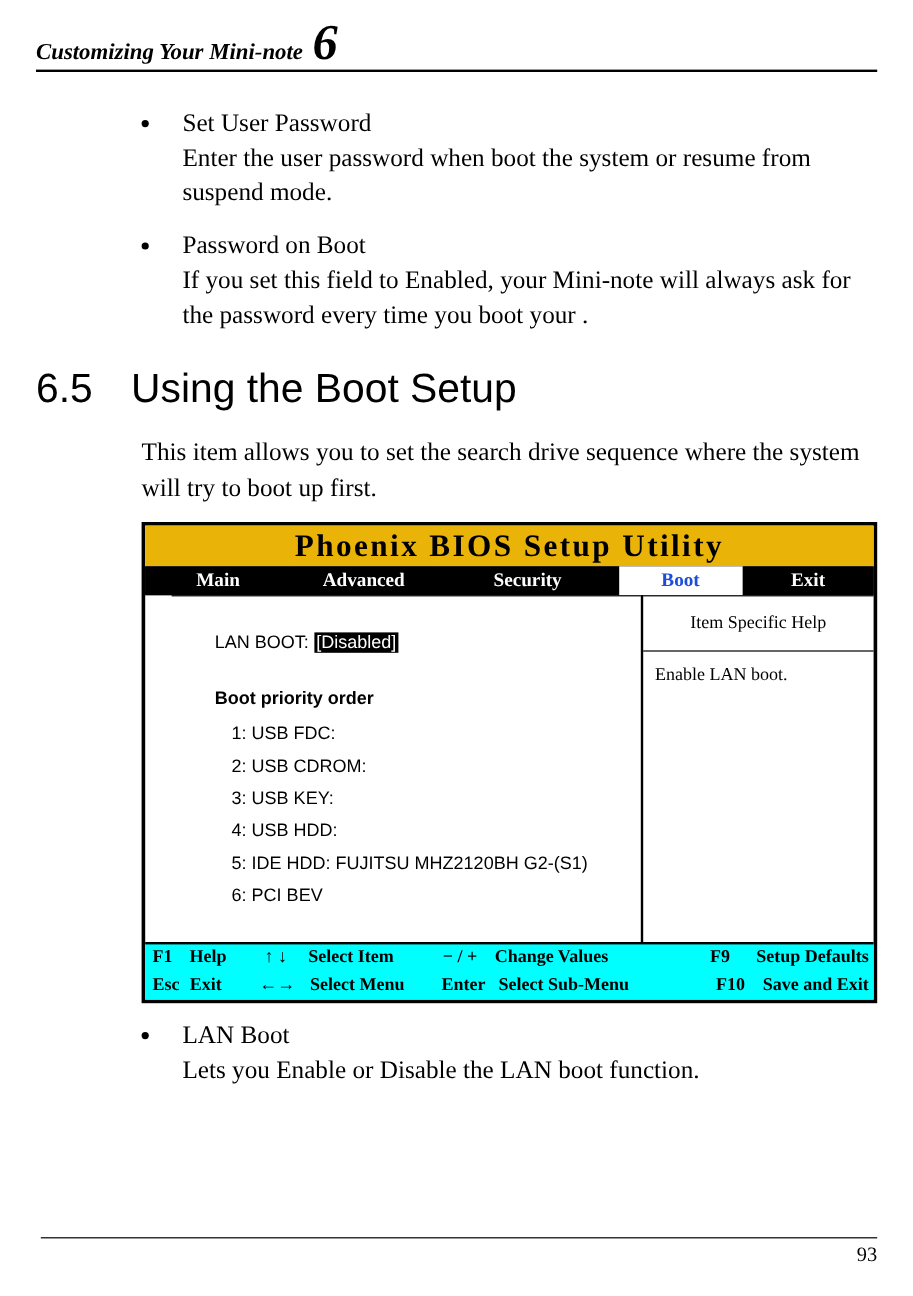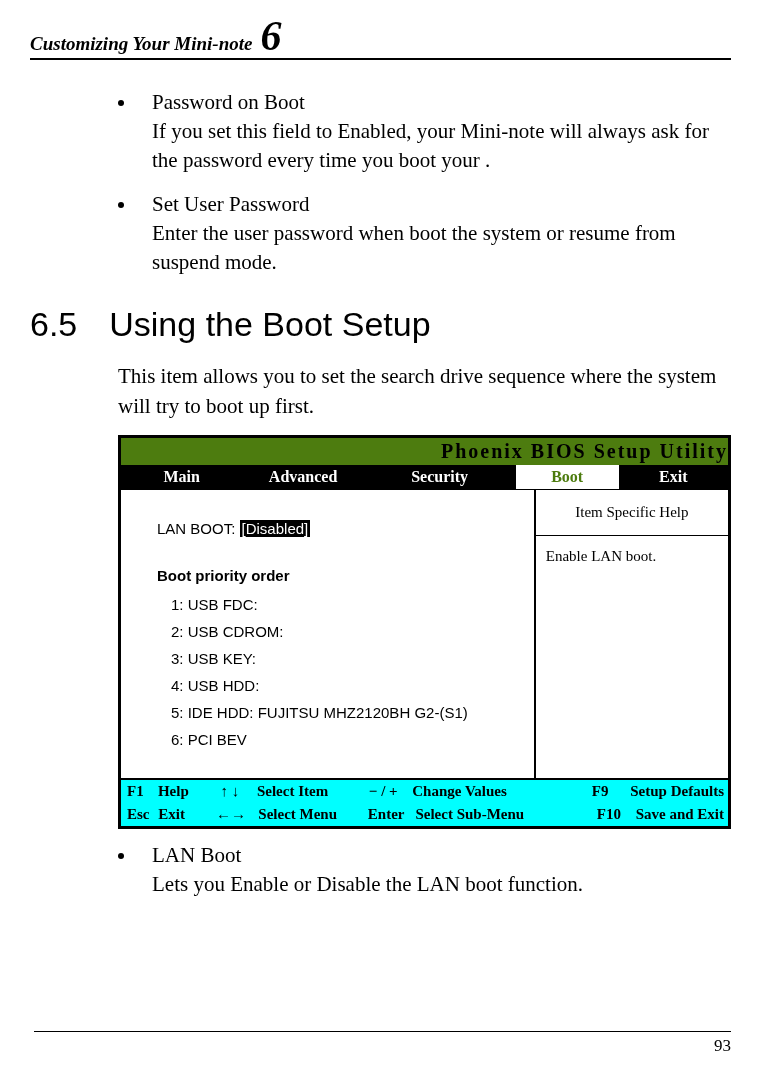--- a/index.html
+++ b/index.html
@@ -75,52 +75,53 @@
     .section-desc {
       font-size: 21px;
       line-height: 1.4;
       margin-bottom: 14px;
     }
     .bios-box {
       border: 3px solid #000;
       width: 100%;
     }
     .bios-title {
-      background: #4d7c0f;
-      text-align: right;
-      font-weight: bold;
-      font-size: 20px;
+      background: #eab308;
+      text-align: center;
+      font-weight: bold;
+      font-size: 26px;
       letter-spacing: 2px;
       padding: 2px 0;
     }
     .bios-tabs {
       display: flex;
       background: #000;
       color: #fff;
     }
     .bios-tab {
       padding: 3px 0;
       font-weight: bold;
       font-size: 16px;
       text-align: center;
     }
     .tab-main { flex: 0 0 20%; background: #000; }
     .tab-adv { flex: 0 0 20%; background: #000; }
     .tab-sec { flex: 0 0 25%; background: #000; }
-    .tab-boot { flex: 0 0 17%; background: #fff; color: #4d7c0f; }
+    .tab-boot { flex: 0 0 17%; background: #fff; color: #1d4ed8; }
     .tab-exit { flex: 0 0 18%; background: #000; }
     .bios-body {
       display: flex;
     }
     .bios-left {
       flex: 1;
       border-top: 1px solid #000;
       padding: 30px 0 20px 36px;
       font-family: Arial, sans-serif;
       font-size: 15px;
+      margin-left: 22px;
     }
     .lan-boot-line {
       margin-bottom: 30px;
     }
     .lan-boot-value {
       background: #000;
       color: #fff;
       padding: 0 2px;
     }
     .boot-order-title {
@@ -184,30 +185,30 @@
 <div class="header">
   <span class="header-title">Customizing Your Mini-note</span>
   <span class="header-chapter">6</span>
 </div>
 
 <div class="content">
 
   <div class="bullet-item">
     <span class="bullet-dot"></span>
     <div class="bullet-content">
-      <div class="bullet-title">Password on Boot</div>
-      <div class="bullet-desc">If you set this field to Enabled, your Mini-note will always ask for the password every time you boot your .</div>
+      <div class="bullet-title">Set User Password</div>
+      <div class="bullet-desc">Enter the user password when boot the system or resume from suspend mode.</div>
     </div>
   </div>
 
   <div class="bullet-item">
     <span class="bullet-dot"></span>
     <div class="bullet-content">
-      <div class="bullet-title">Set User Password</div>
-      <div class="bullet-desc">Enter the user password when boot the system or resume from suspend mode.</div>
+      <div class="bullet-title">Password on Boot</div>
+      <div class="bullet-desc">If you set this field to Enabled, your Mini-note will always ask for the password every time you boot your .</div>
     </div>
   </div>
 
   <div class="section-row">
     <span class="section-number">6.5</span>
     <span class="section-title">Using the Boot Setup</span>
   </div>
 
   <div class="section-desc">This item allows you to set the search drive sequence where the system will try to boot up first.</div>
 

